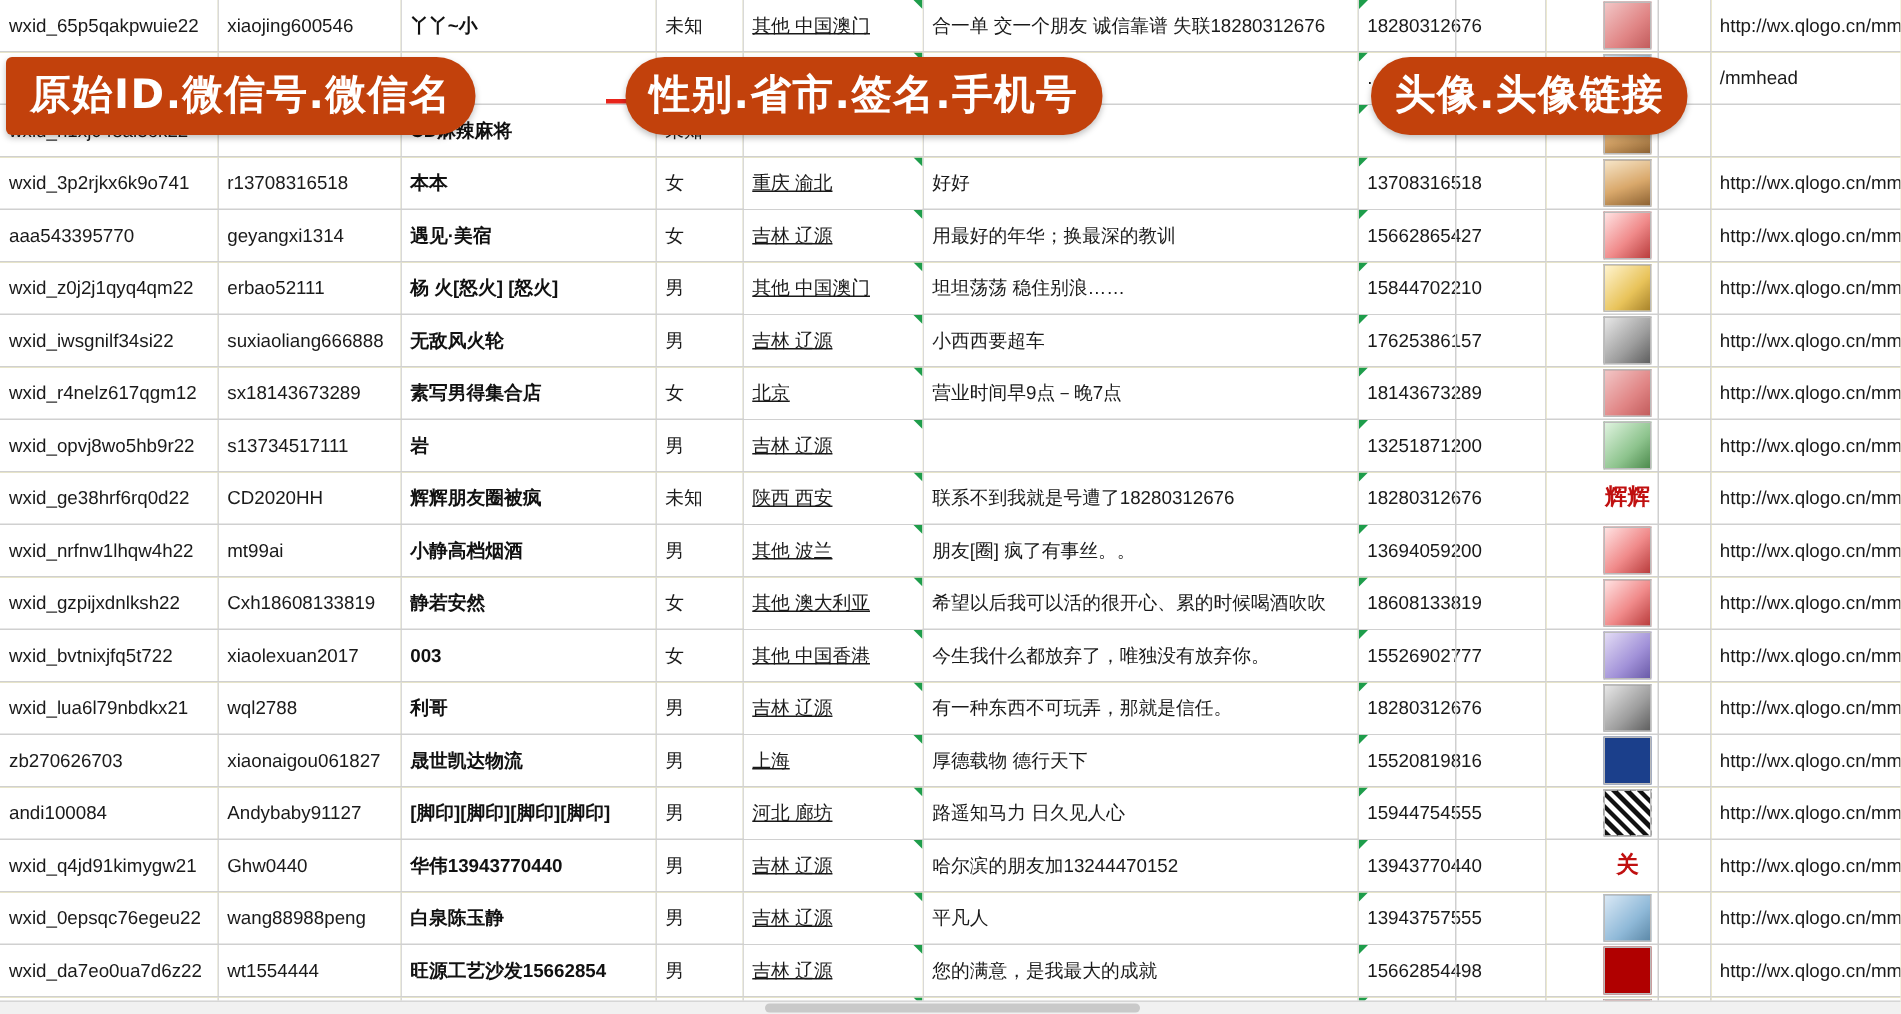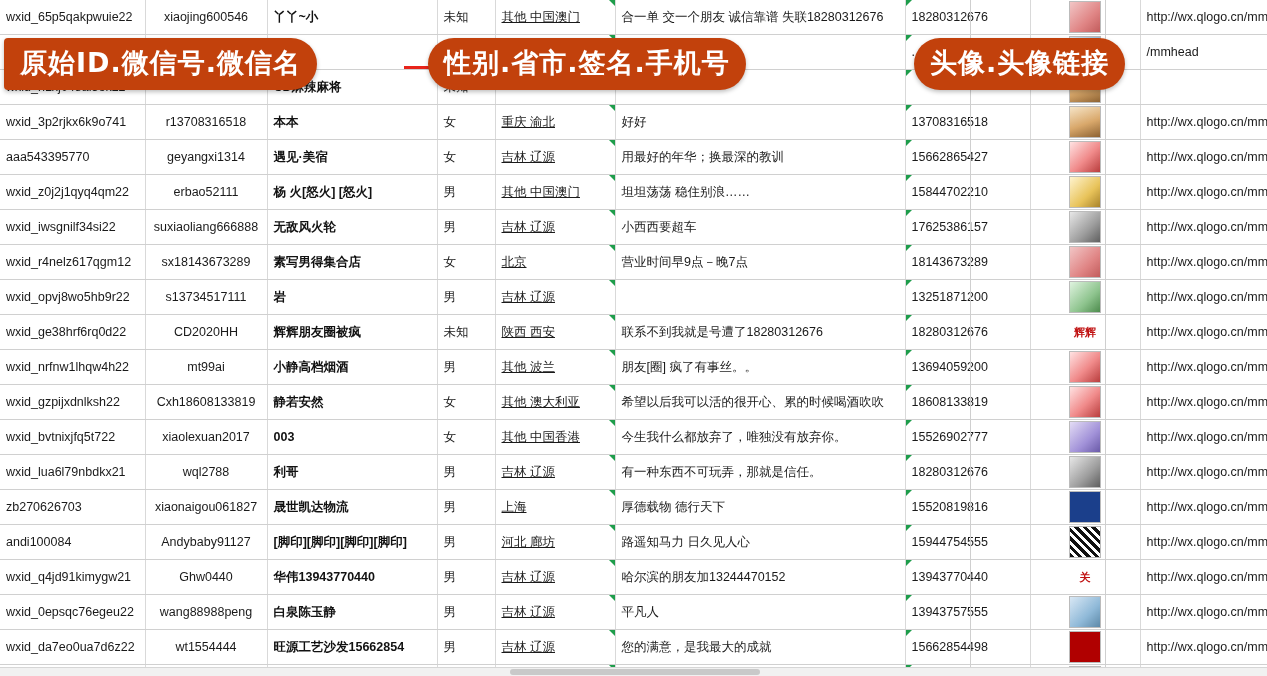--- a/index.html
+++ b/index.html
@@ -50,21 +50,21 @@
   col.c-wxid    { width: 122px; }
   col.c-name    { width: 170px; }
   col.c-sex     { width: 58px;  }
   col.c-region  { width: 120px; }
   col.c-sign    { width: 290px; }
   col.c-phone   { width: 125px; }
   col.c-avatar  { width: 110px; }
   col.c-link    { width: 127px; }
 
   .cell-id    { color: #1a1a1a; }
-  .cell-wxid  { color: #1a1a1a; text-align: center; }
+  .cell-wxid  { color: #1a1a1a; }
   .cell-name  { color: #111111; font-weight: bold; }
   .cell-sex   { color: #1a1a1a; }
   .cell-region{ color: #1a1a1a; text-decoration: underline; }
   .cell-sign  { color: #1a1a1a; margin-left: 40px; }
   .cell-phone { color: #1a1a1a; }
   .cell-link  { color: #1a1a1a; overflow: hidden; }
 
   
   .cell-region {
     position: relative;
@@ -111,21 +111,21 @@
   .av3 { background: linear-gradient(160deg,#f6e5c8,#d9a86b 55%,#8d6232); }
   .av4 { background: linear-gradient(135deg,#e7e7e7,#9d9d9d 60%,#5f5f5f); }
   .av5 { background: linear-gradient(135deg,#ffe2e2,#f08a8a 55%,#b93d3d); }
   .av6 { background: linear-gradient(135deg,#dff3df,#8ec48e 60%,#4d8b4d); }
   .av7 { background: linear-gradient(135deg,#fff4cf,#e8c35a 60%,#a8832a); }
   .av8 { background: linear-gradient(135deg,#e3dcf5,#a191d8 60%,#6a5aa8); }
   .av9 { background: #1b3f8b; }
   .av10{ background: #b00000; }
   .av11{ background: repeating-linear-gradient(45deg,#111 0 3px,#fff 3px 6px); }
   .av-text {
-    font-size: 11px;
+    font-size: 15px;
     color: #c01010;
     font-weight: bold;
     line-height: 30px;
   }
 
   
   .vline {
     position: absolute;
     top: 0;
     width: 1px;
@@ -165,21 +165,21 @@
     white-space: nowrap;
     box-shadow: 0 2px 4px rgba(0,0,0,0.25);
     font-family: "DejaVu Sans", sans-serif;
   }
   .banner.b1 {
     left: 4px;
     top: 38px;
     border-radius: 4px 26px 26px 4px;
   }
   .banner.b2 {
-    left: 428px;
+    left: 417px;
     top: 38px;
     border-radius: 26px 26px 26px 26px;
   }
   .banner.b3 {
     left: 914px;
     top: 38px;
     border-radius: 26px 26px 26px 26px;
   }
 
   

